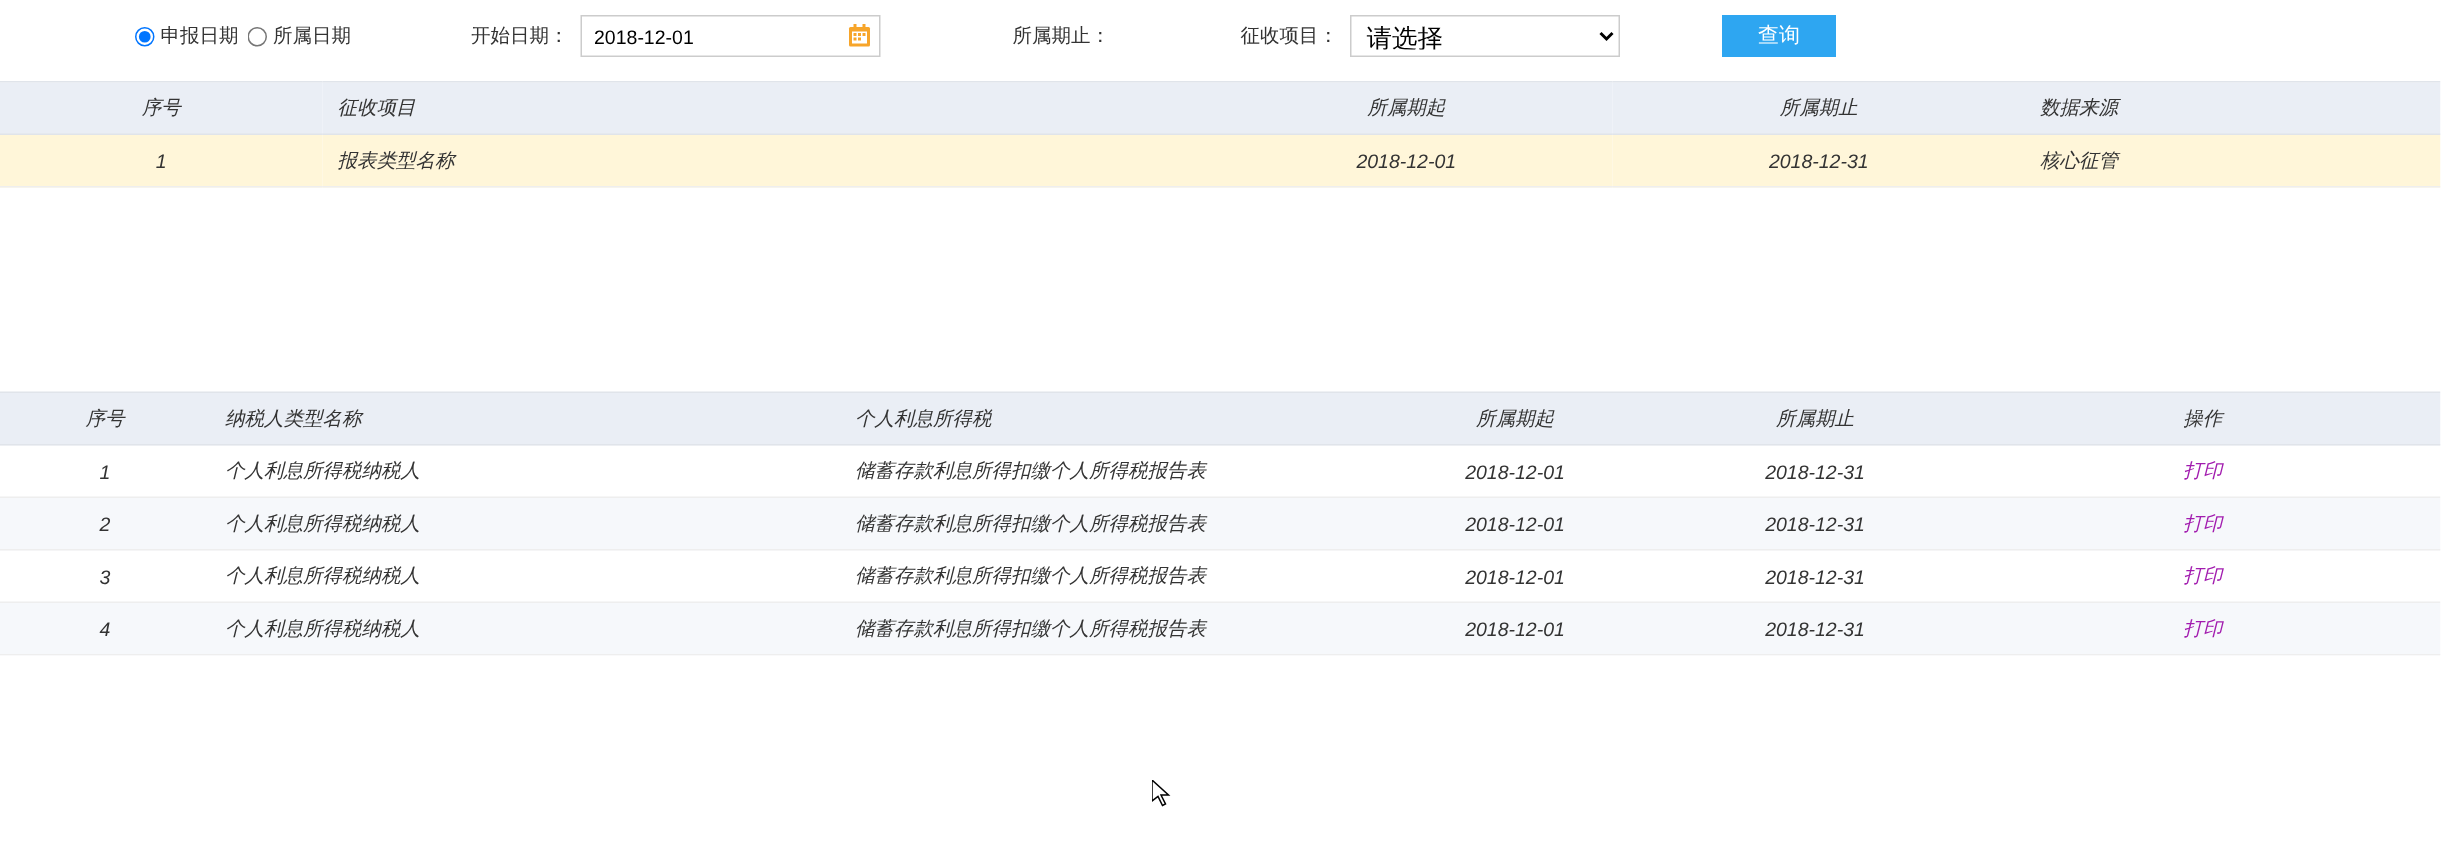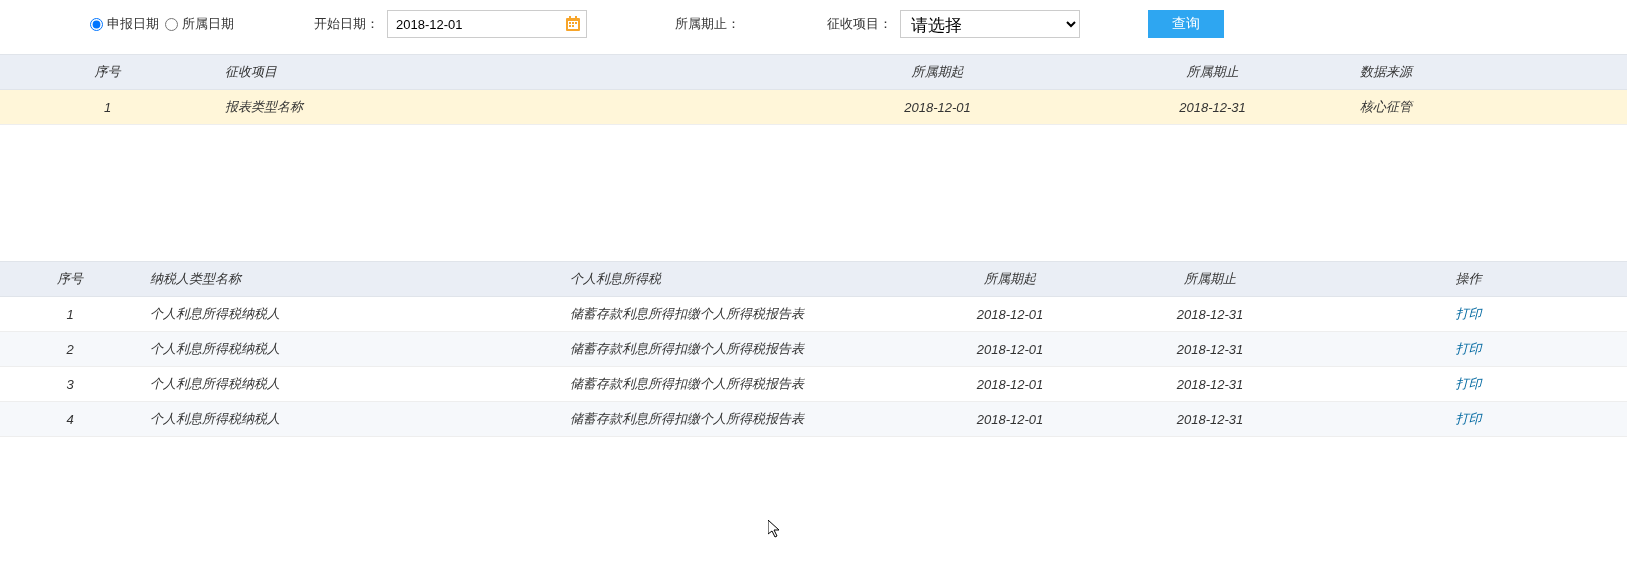--- a/index.html
+++ b/index.html
@@ -108,21 +108,21 @@
     .table-gap {
       height: 130px;
     }
     .table2 tbody tr:nth-child(even) {
       background: #f6f8fb;
     }
     .table2 tbody tr:nth-child(odd) {
       background: #fff;
     }
     .print-link {
-      color: #0369a1;
+      color: #a21caf;
       cursor: pointer;
     }
     .col-seq1 { width: 215px; }
     .col-item1 { width: 585px; }
     .col-start1 { width: 275px; }
     .col-end1 { width: 275px; }
     .col-src1 { width: auto; }
 
     .col-seq2 { width: 140px; }
     .col-type2 { width: 420px; }

